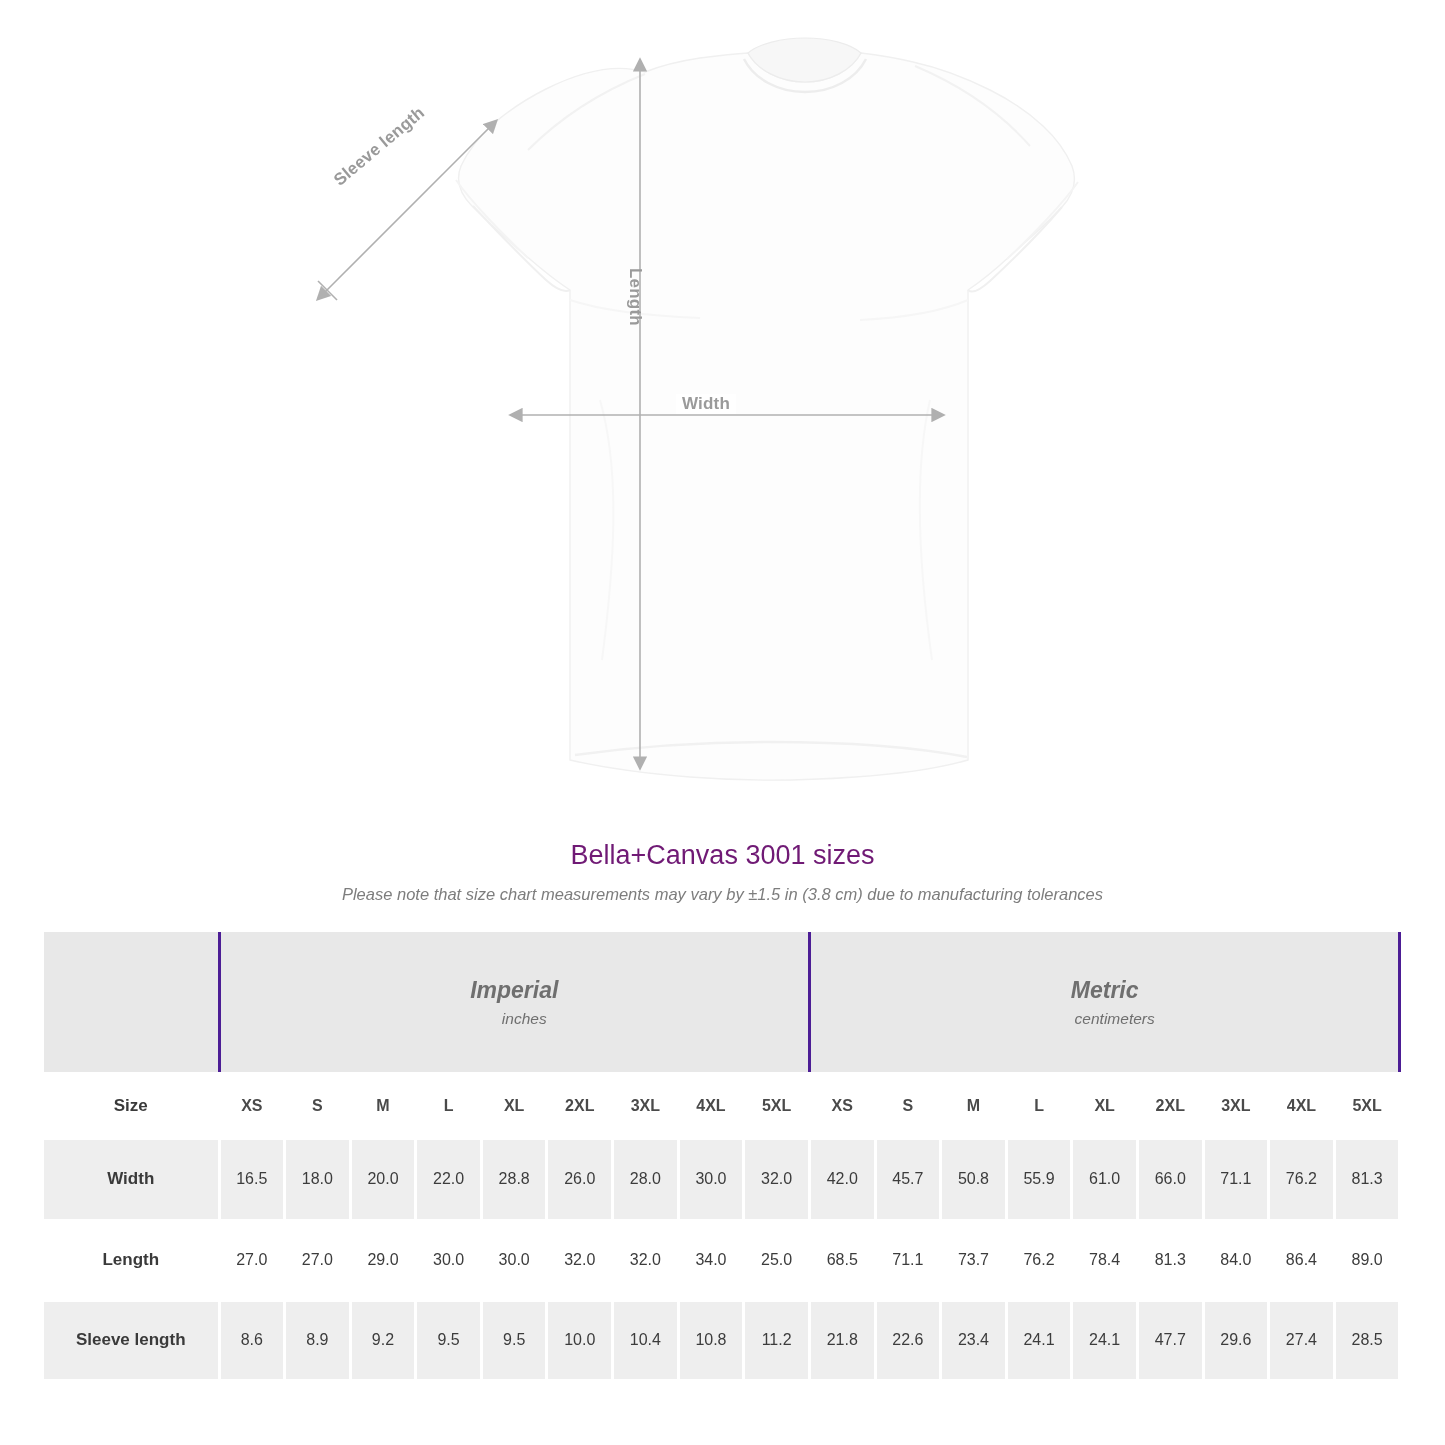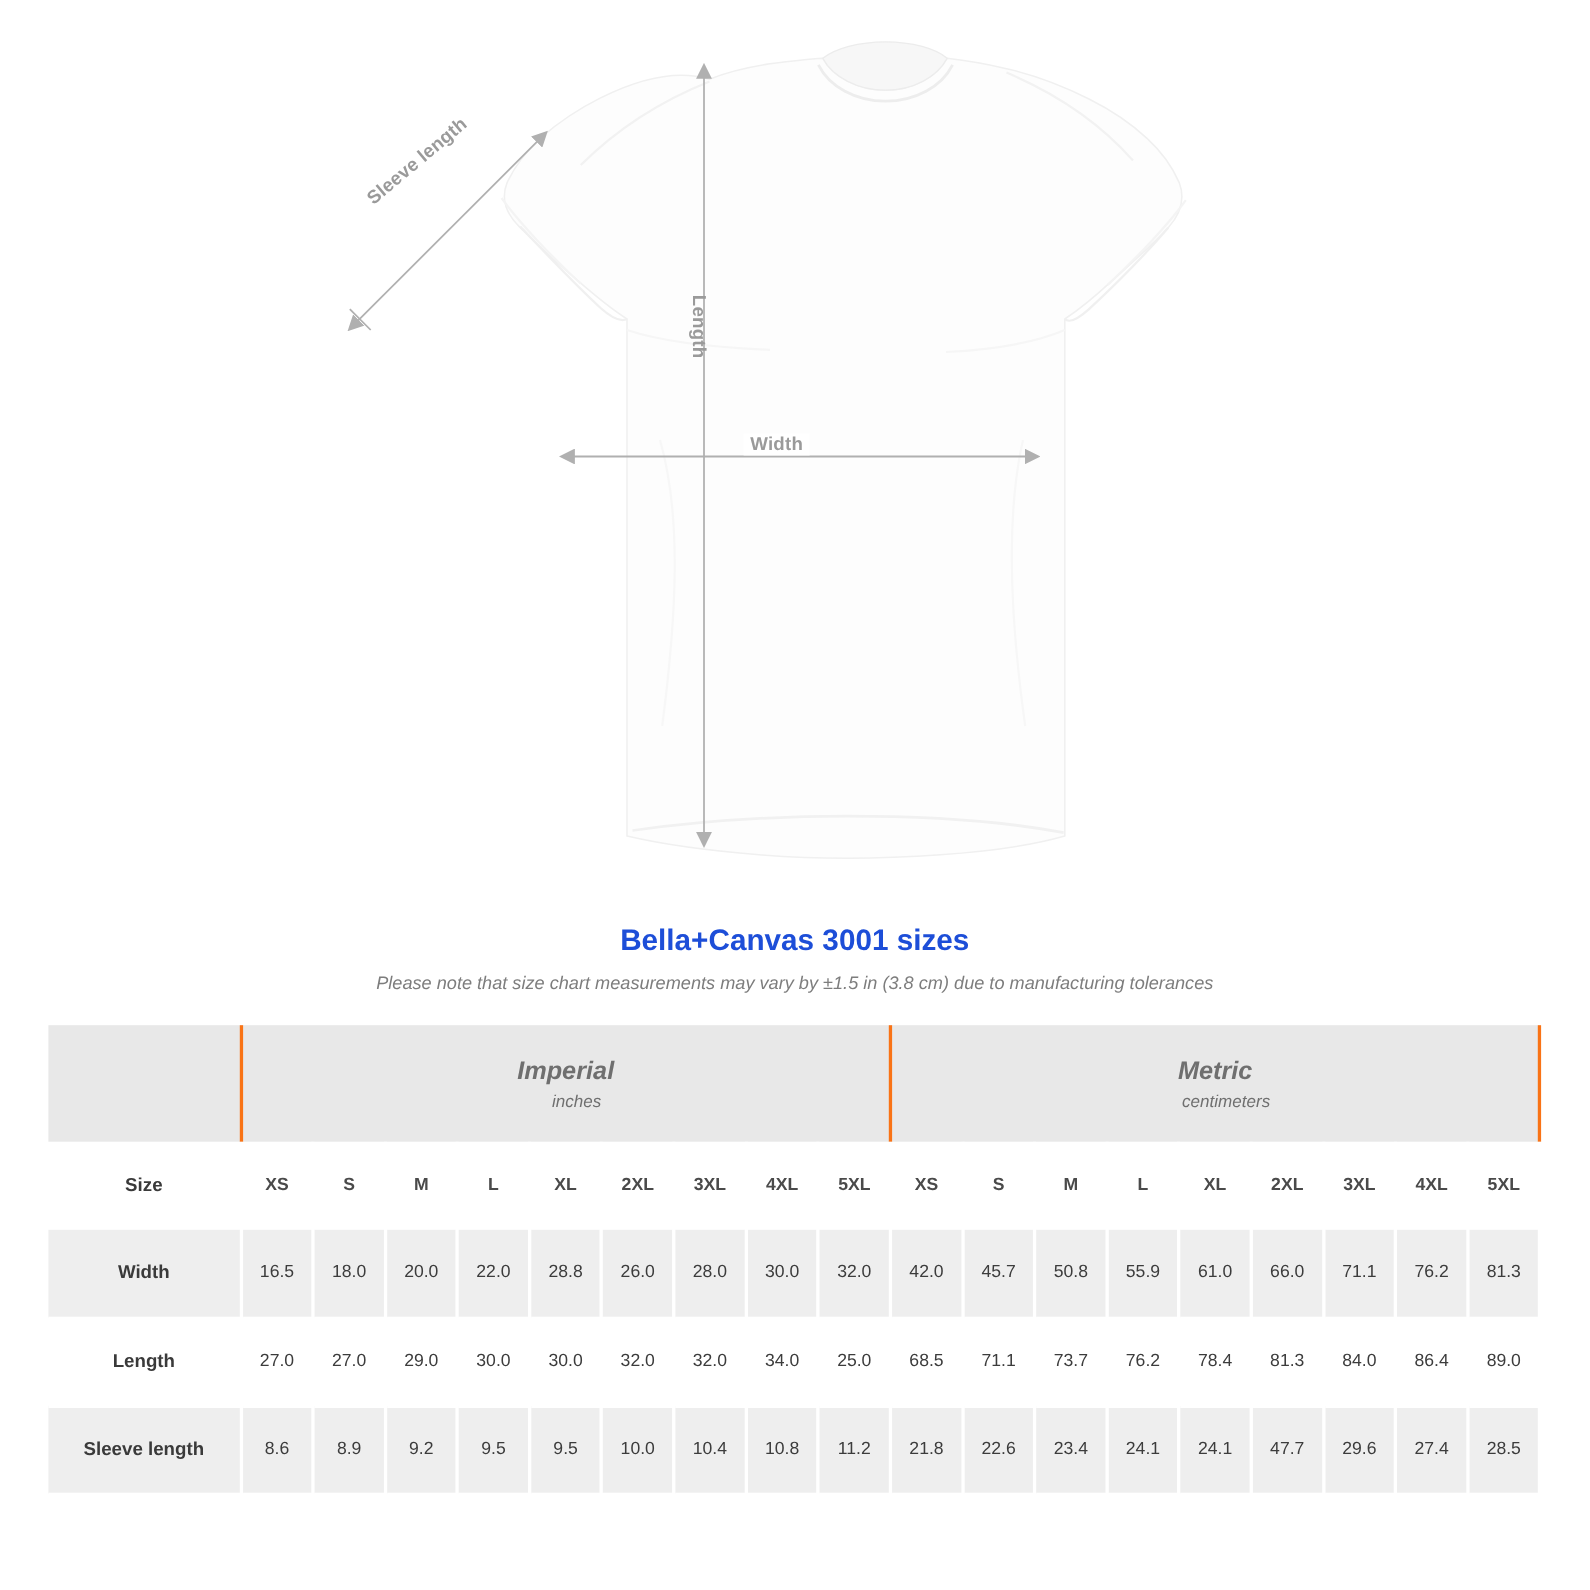--- a/index.html
+++ b/index.html
@@ -57,22 +57,22 @@
     padding: 0 6px;
   }
 
   
   #title-block {
     text-align: center;
     margin-top: 10px;
   }
   #chart-title {
     font-size: 27px;
-    font-weight: bold;
-    color: #1d4ed8;
+    font-weight: normal;
+    color: #701a75;
     margin: 0 0 14px 0;
   }
   #chart-note {
     font-size: 16.5px;
     font-style: italic;
     color: #7d7d7d;
     margin: 0;
   }
 
   
@@ -84,41 +84,41 @@
     border-collapse: collapse;
     table-layout: fixed;
   }
   th, td {
     text-align: center;
     vertical-align: middle;
     font-size: 16px;
     color: #3c3c3c;
   }
   .unit-row td {
-    height: 106px;
+    height: 140px;
     background: #e8e8e8;
-    border-right: 3px solid #f97316;
+    border-right: 3px solid #4c1d95;
   }
   .unit-name {
     display: block;
     font-size: 23px;
     font-style: italic;
     font-weight: bold;
     color: #6f6f6f;
     margin-bottom: 6px;
   }
   .unit-sub {
     display: block;
     font-size: 15.5px;
     font-style: italic;
     color: #6f6f6f;
     padding-left: 20px;
   }
   .hdr-row td {
-    height: 80px;
+    height: 68px;
     background: #ffffff;
     font-weight: bold;
     color: #4a4a4a;
     font-size: 16px;
     border-right: 3px solid #ffffff;
   }
   .hdr-row td.rowlabel { background: #ffffff; }
   .data-row td {
     height: 80px;
     border-right: 3px solid #ffffff;

